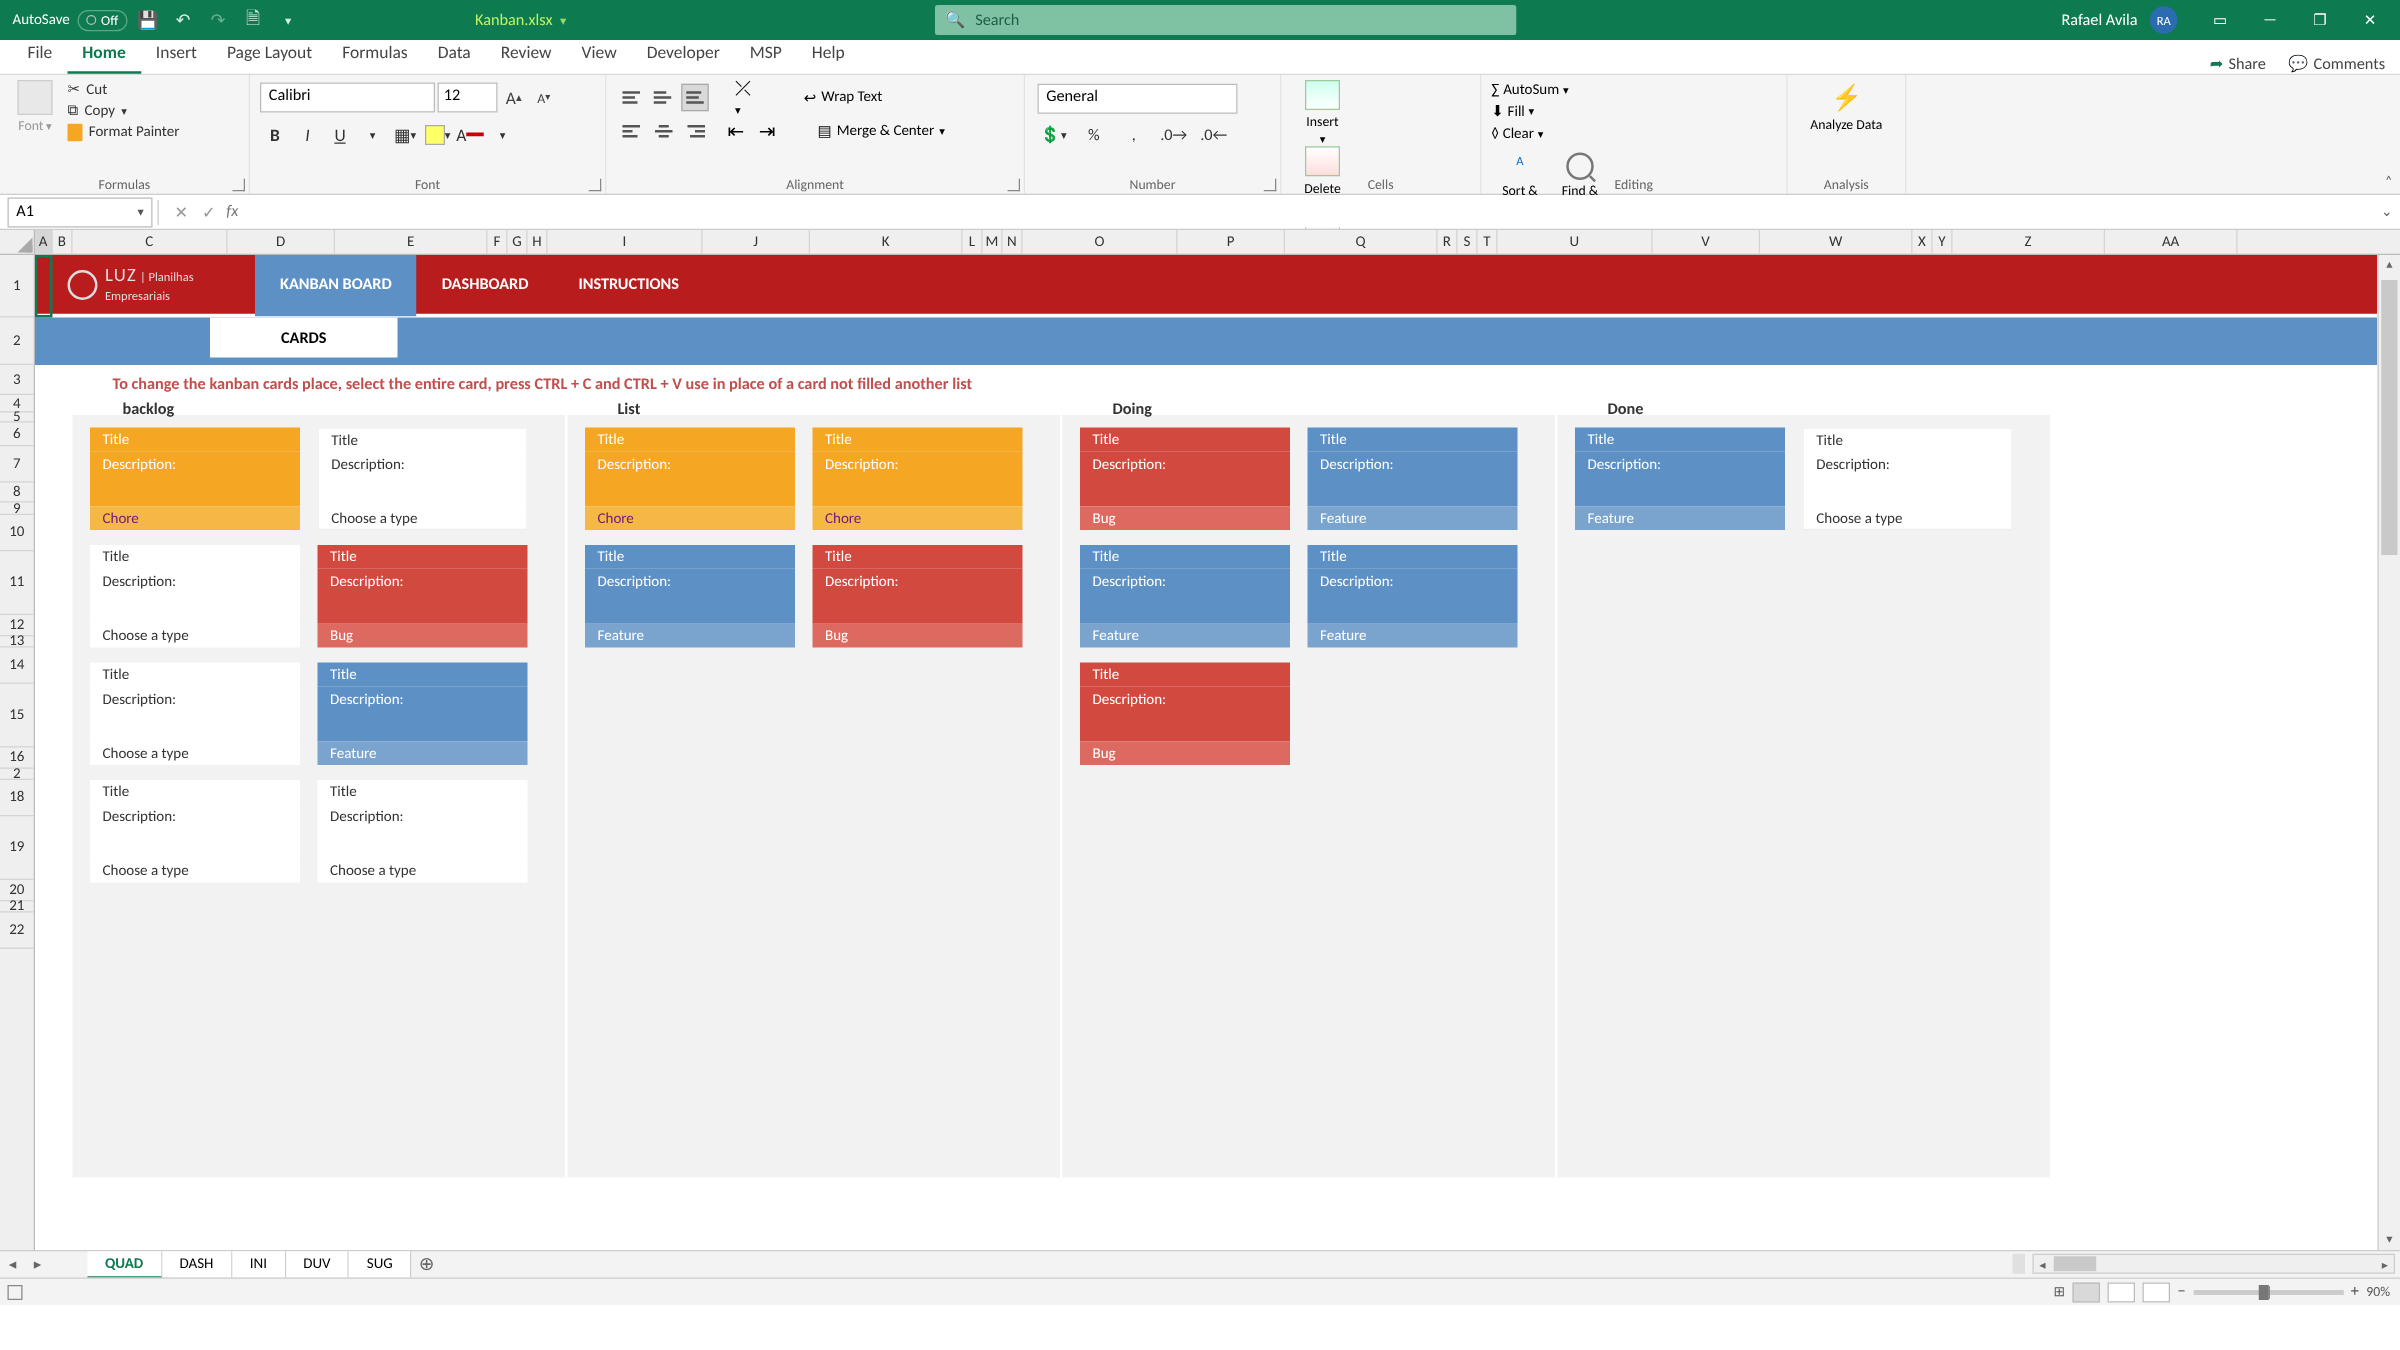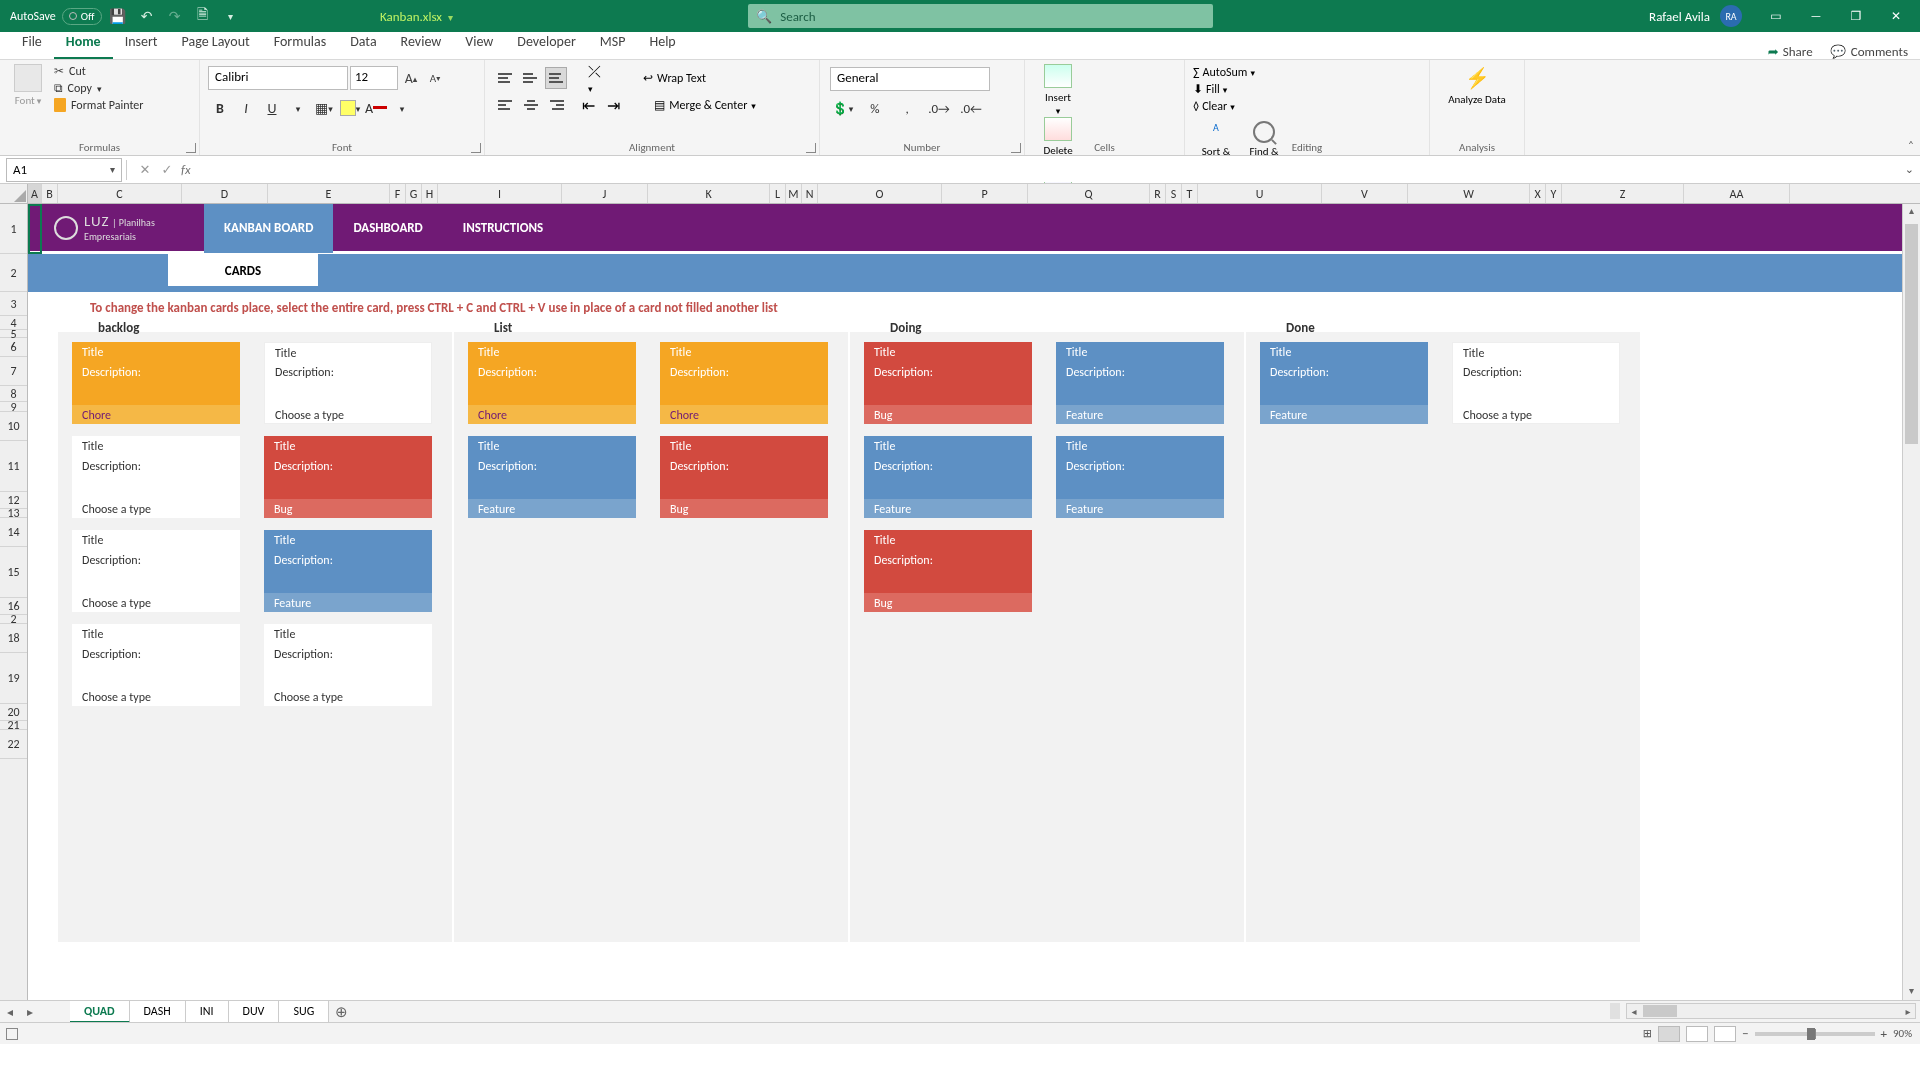--- a/index.html
+++ b/index.html
@@ -128,41 +128,41 @@
 
   .sheet { position:relative; flex:1; background:#fff; overflow:hidden; }
   .vscroll { width:18px; background:#f0f0f0; border-left:1px solid #ccc; position:relative; }
   .vscroll .up,.vscroll .down{ height:16px; text-align:center; font-size:10px; color:#666; cursor:pointer;}
   .vscroll .thumb{ position:absolute; top:20px; left:2px; right:2px; height:220px; background:#c9c9c9; }
 
   
   .cursor-a1 { position:absolute; left:0; top:0; width:14px; height:50px; border:2px solid #0d7a50; pointer-events:none; z-index:5;}
 
   
-  .knav { position:absolute; left:0; top:0; right:0; height:47px; background:#701a75; display:flex; align-items:center; }
+  .knav { position:absolute; left:0; top:0; right:0; height:47px; background:#b91c1c; display:flex; align-items:center; }
   .kluz { width:150px; height:34px; margin-left:26px; display:flex; align-items:center; gap:6px; color:#ddd; font-size:10px; }
   .kluz .bulb{ width:24px;height:24px;border:2px solid #ddd;border-radius:50%; }
   .kluz .big { font-size:15px; letter-spacing:1px; }
   .kntab { height:50px; padding:8px 20px; color:#fff; font-size:13px; font-weight:600; display:flex; align-items:center; text-align:center; cursor:pointer; }
   .kntab.active { background:#5d90c4; }
   .kntab.first { line-height:15px; }
 
   .kblue { position:absolute; left:0; top:50px; right:0; height:38px; background:#5d90c4; }
   .kcards-tab { position:absolute; left:140px; top:50px; width:150px; height:32px; background:#fff; display:flex; align-items:center; justify-content:center; font-weight:600; font-size:13px; }
 
   .kinstr { position:absolute; left:62px; top:96px; font-size:13px; font-weight:600; color:#c0504d; }
 
   
   .kcol { position:absolute; top:112px; width:390px; }
   .kcol.c1{ left:34px;} .kcol.c2{ left:430px;} .kcol.c3{ left:826px;} .kcol.c4{ left:1222px;}
   .kcol-title{ font-size:13px; font-weight:700; color:#333; padding:4px 0 0 36px;}
   .kcol-bg { position:absolute; top:128px; width:394px; background:#f2f2f2; height:610px;}
   .kcb1{left:30px;} .kcb2{left:426px;} .kcb3{left:822px;} .kcb4{left:1218px;}
 
-  .kcardpair { position:absolute; display:flex; gap:24px; }
+  .kcardpair { position:absolute; display:flex; gap:14px; }
   .kcard { width:168px; font-size:12px; }
   .kcard .t, .kcard .d, .kcard .y { padding:4px 10px; }
   .kcard .t { height:19px; line-height:12px; }
   .kcard .d { height:44px; }
   .kcard .y { height:19px; line-height:12px; }
 
   .c-amber .t,.c-amber .d{ background:#f5a623; color:#fff;}
   .c-amber .y{ background:#f5b846; color:#701a75;}
   .c-gray .t,.c-gray .d,.c-gray .y{ background:#fff; color:#333; border-left:1px solid #eee; border-right:1px solid #eee;}
   .c-gray .y{ border-bottom:1px solid #eee;}

